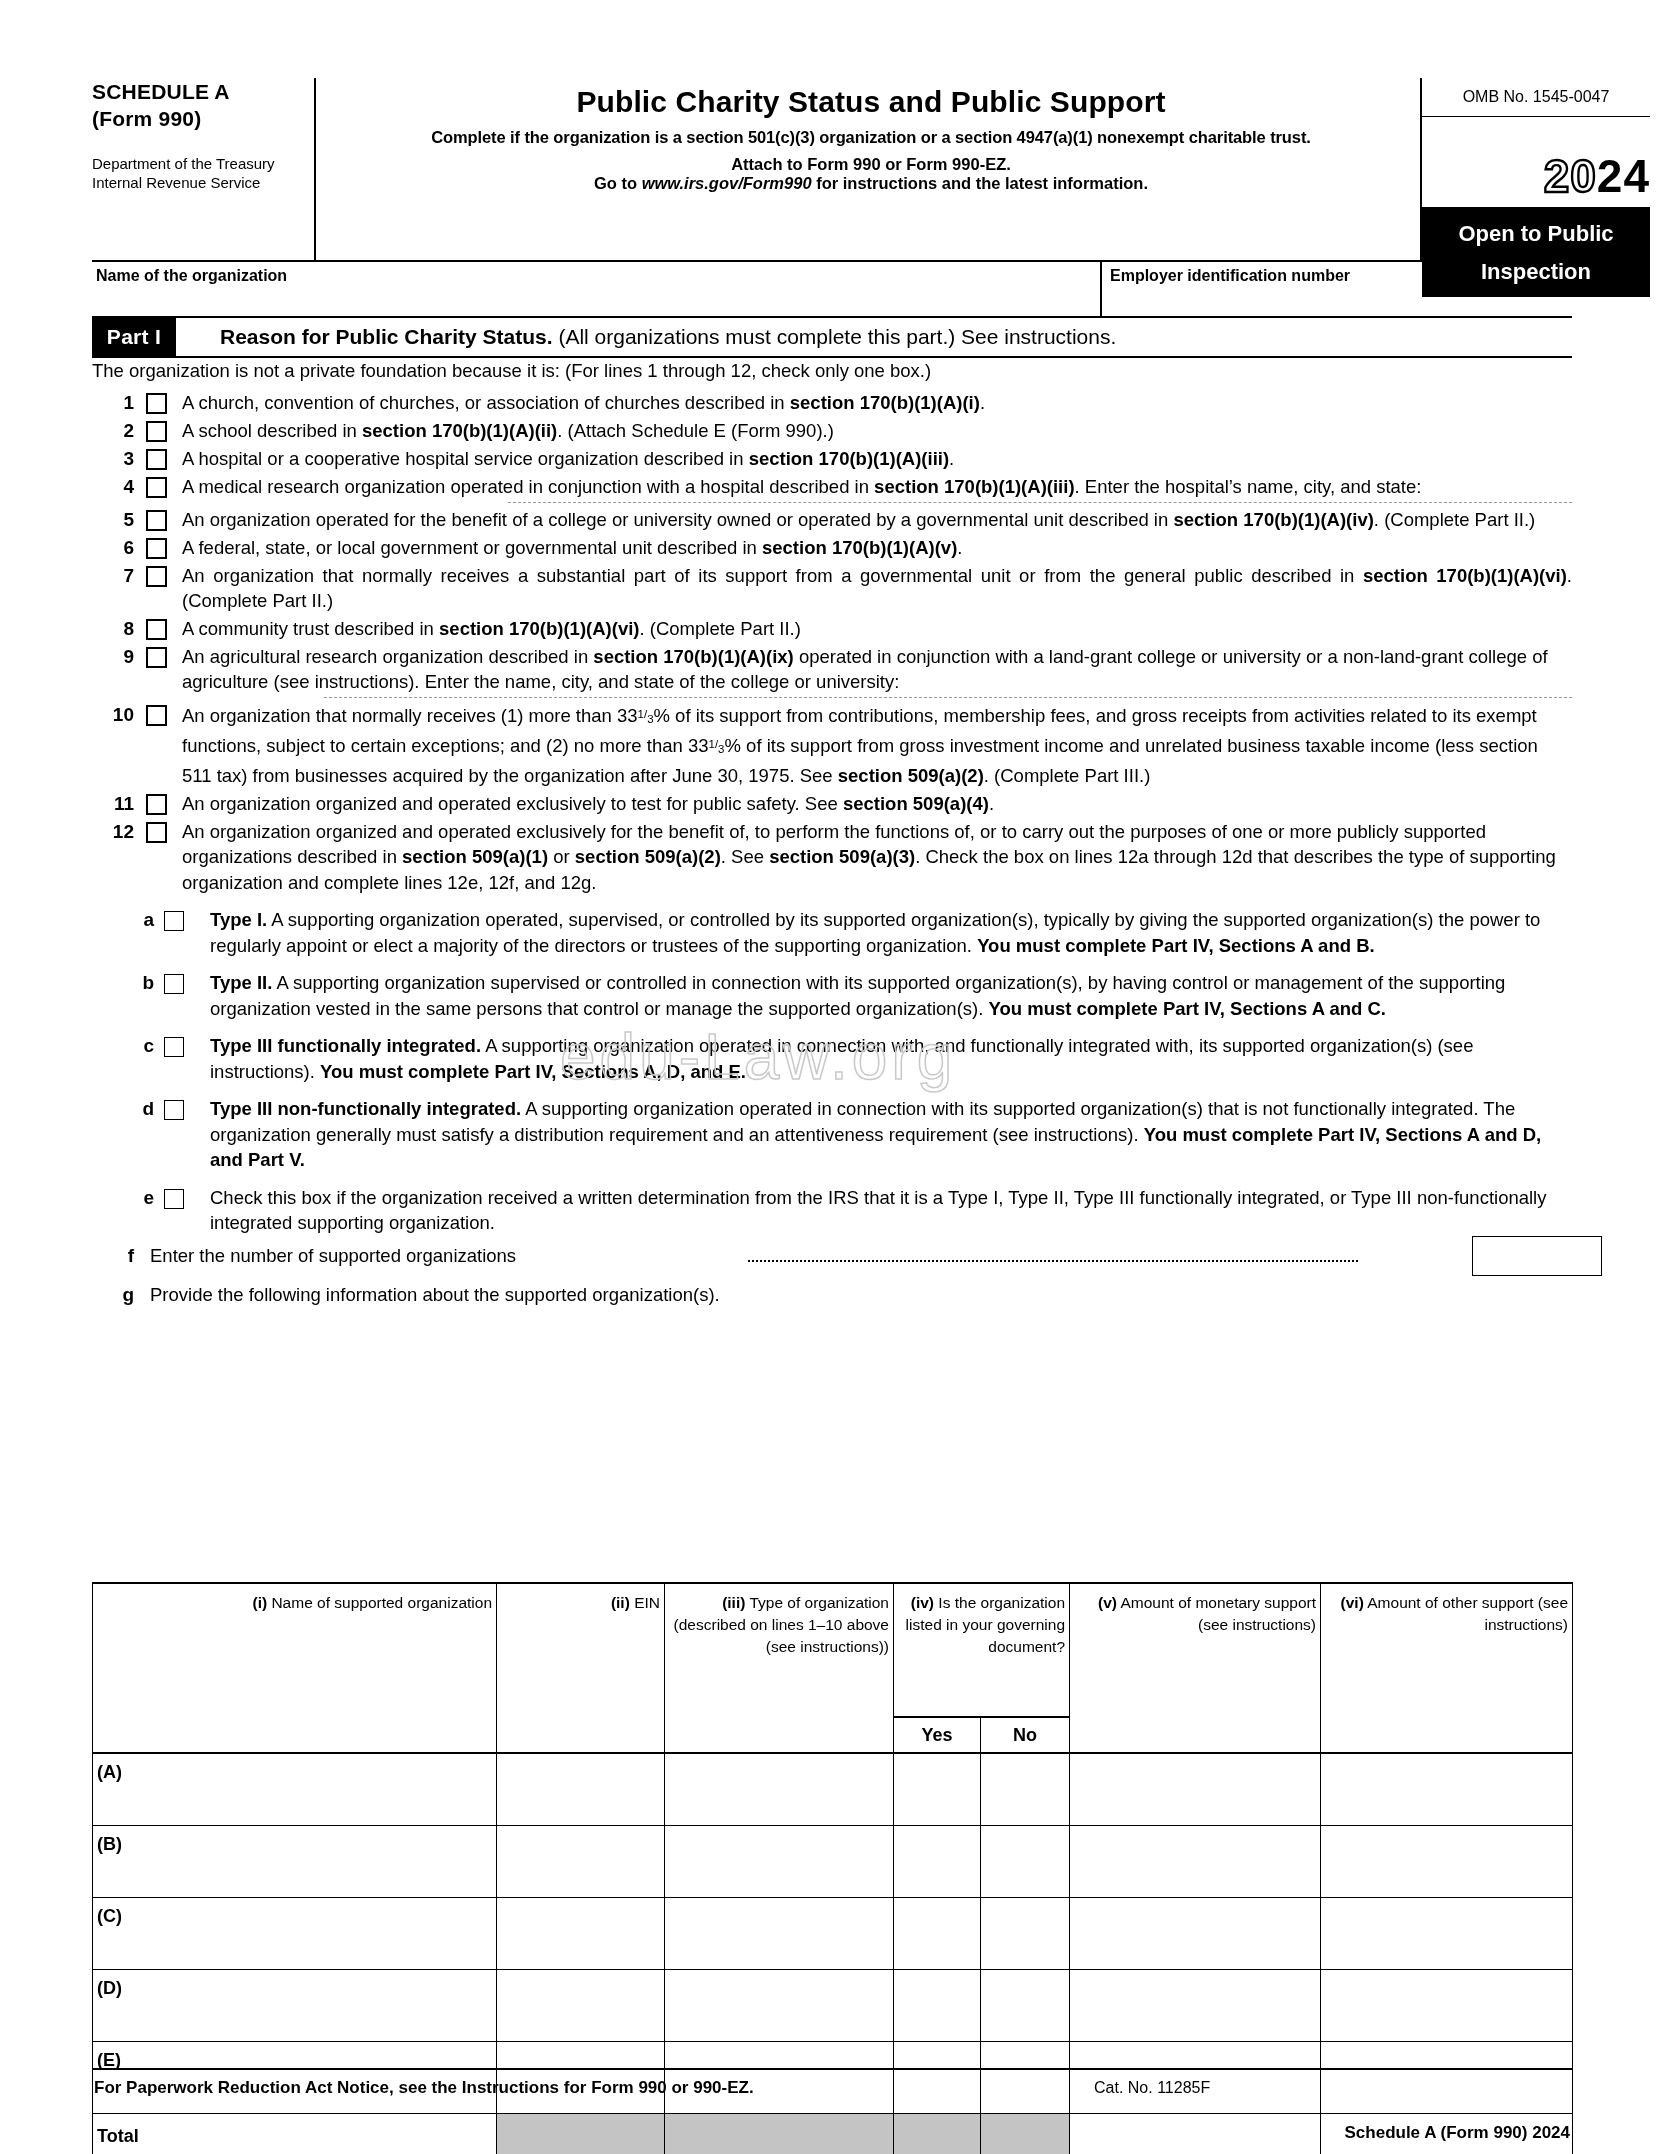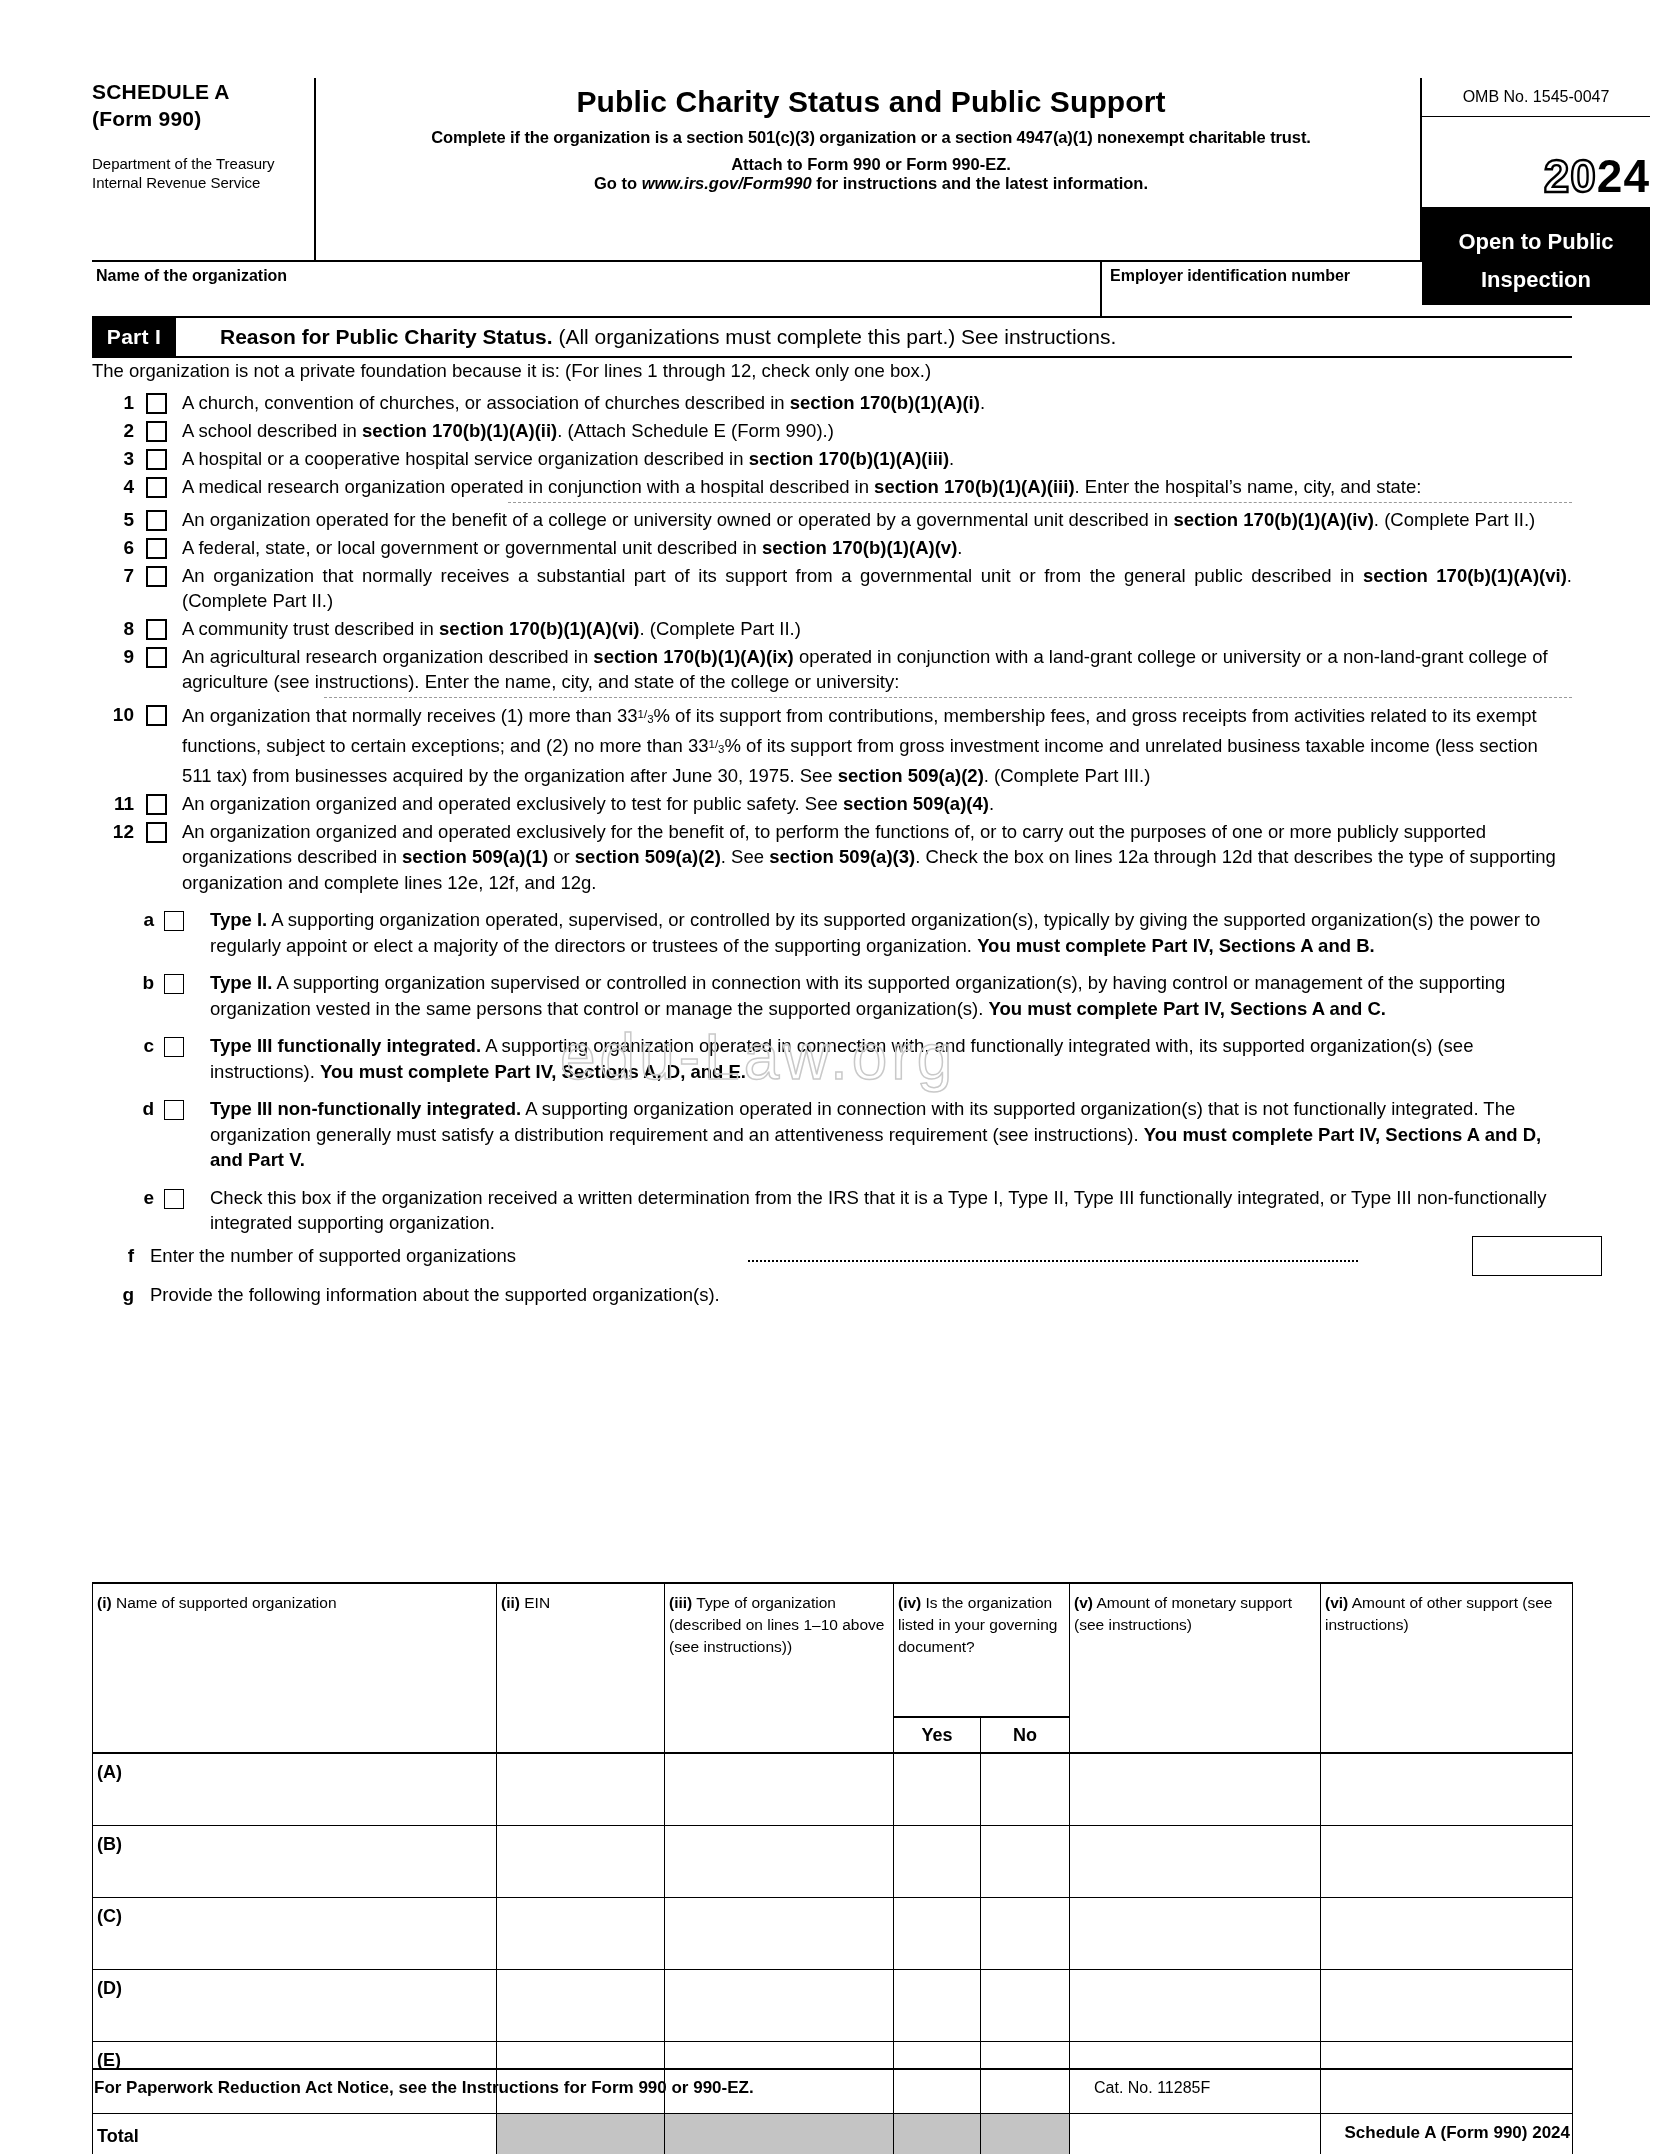--- a/index.html
+++ b/index.html
@@ -138,21 +138,21 @@
     -webkit-text-stroke: 2.4px #000;
   }
   #otp {
     background: #000;
     color: #fff;
     height: 82px;
     text-align: center;
     font-size: 22px;
     font-weight: bold;
     line-height: 38px;
-    padding-top: 16px;
+    padding-top: 8px;
   }
 
   
   #namerow {
     position: absolute;
     left: 92px;
     top: 260px;
     width: 1480px;
     height: 56px;
     border-top: 2px solid #000;
@@ -326,21 +326,21 @@
     border-collapse: collapse;
     table-layout: fixed;
     font-size: 15.5px;
   }
   #tbl td, #tbl th {
     border: 1px solid #000;
     vertical-align: top;
     padding: 0;
   }
   #tbl .hd {
-    text-align: left;
+    text-align: right;
     font-weight: normal;
     padding: 8px 4px 6px 4px;
     line-height: 22px;
     font-size: 15.5px;
     vertical-align: top;
   }
   #tbl .hd b { font-weight: bold; }
   .thead-outer { border-top: 2.5px solid #000 !important; }
   #yesno td {
     text-align: center;

